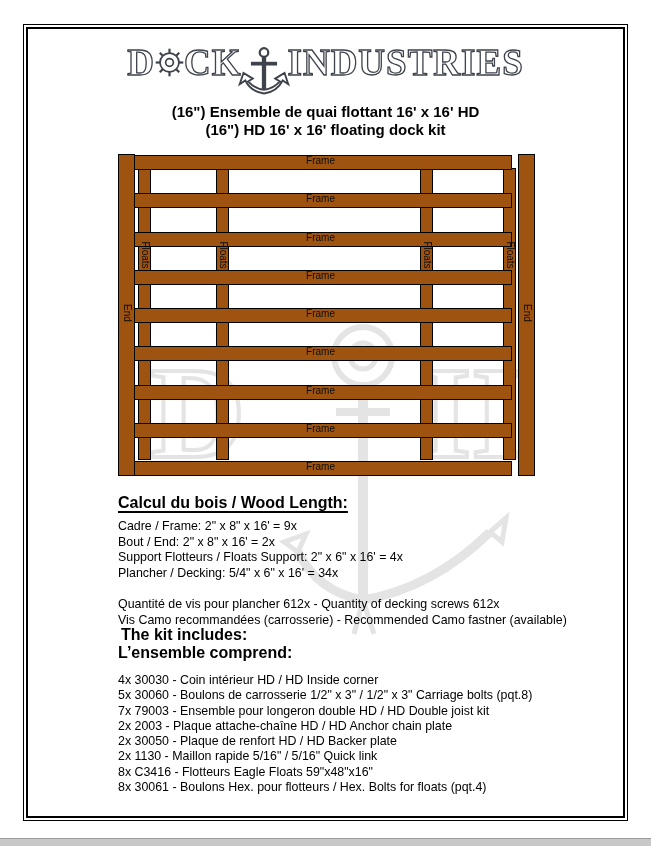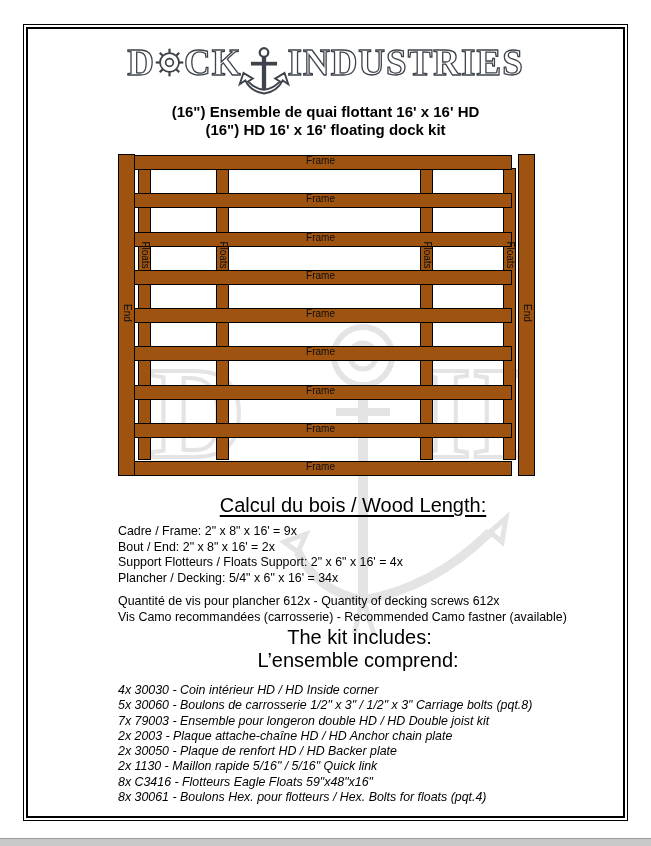--- a/index.html
+++ b/index.html
@@ -35,30 +35,30 @@
                 display:flex; align-items:flex-start; justify-content:center; }
   .float-bar  { top:14px; width:13px; height:292px; z-index:2; }
   .end-bar    { top:0; width:17px; height:322px; z-index:3; }
   .bar-label  { font-size:10px; line-height:10px; color:#0d0d0d; }
   .vlabel { position:absolute; width:42px; height:12px; font-size:10px; line-height:12px;
             color:#0d0d0d; text-align:center; transform:rotate(90deg); z-index:4;
             white-space:nowrap; }
 
   
   .wood-section { position:absolute; left:94px; top:469px; width:470px; z-index:2; }
-  .section-heading { font-size:20px; font-weight:normal;text-align:center; }
+  .section-heading { font-size:16px; font-weight:bold; }
   .underlined { text-decoration:underline; text-decoration-thickness:2px; text-underline-offset:3px; }
   .tlines { margin-top:7px; }
   .tline { font-size:12.4px; line-height:15.5px; white-space:pre; }
-  .notes { margin-top:8px; }
+  .notes { margin-top:16px; }
 
   .kit-section { position:absolute; left:94px; top:596px; width:480px; z-index:2; }
   .kit-heading-en { margin-top:5px; padding-left:3px; }
   .kit-list { margin-top:11px; }
-  .kit-list .tline { line-height:15.3px;font-style:italic; }
+  .kit-list .tline { line-height:15.3px; }
 
   
   .bottom-strip { position:absolute; left:0; top:838px; width:651px; height:8px;
                   background:#c8c8c8; border-top:1px solid #9b9b9b; }
 </style>
 </head>
 <body>
 
 <div class="viewport">
   <div class="page">

